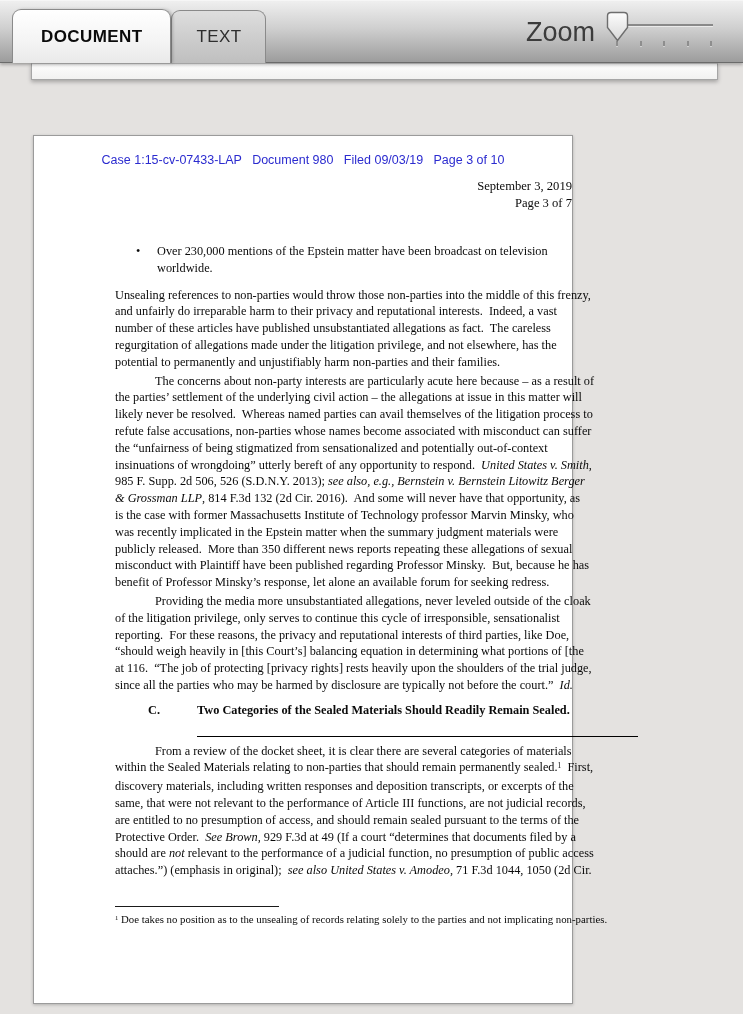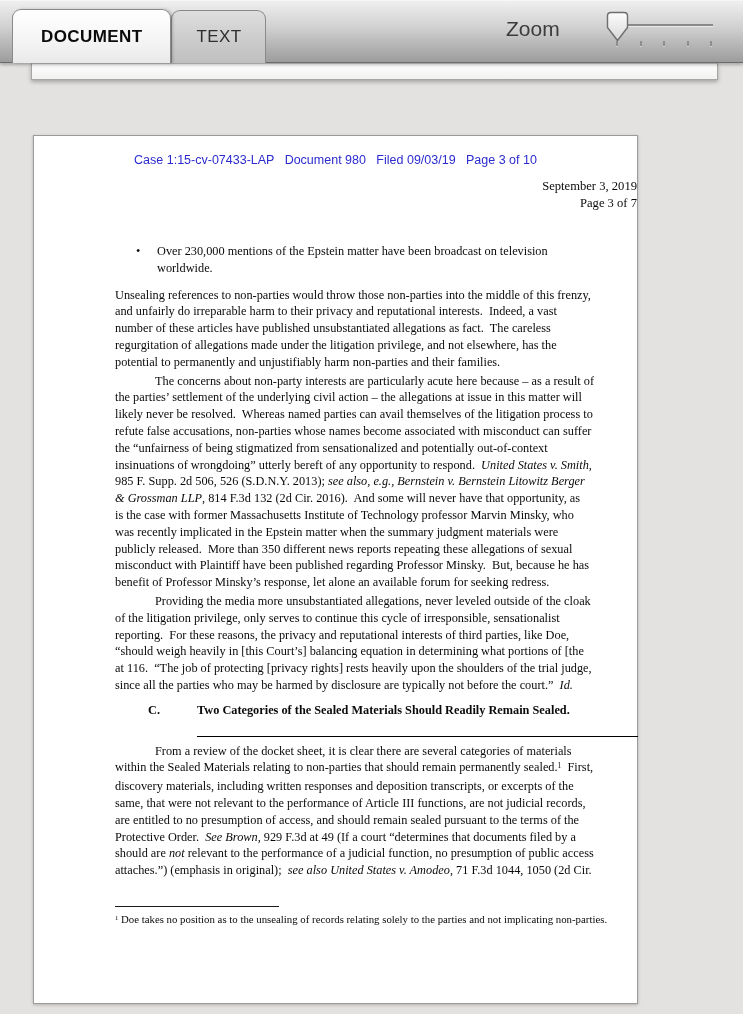--- a/index.html
+++ b/index.html
@@ -32,22 +32,22 @@
     font-weight:700; color:#0b0b0b; padding:16px 28px;
     box-shadow:inset 0 1px 0 #ffffff, 2px 0 3px rgba(0,0,0,.18);
     z-index:2; height:54px;
   }
   .tab.inactive {
     background:linear-gradient(#dedede 0%, #cccccc 55%, #bfbfbf 100%);
     font-weight:400; color:#2e2e2e; padding:0 24px;
     z-index:1;
   }
   .zoomlabel {
-    position:absolute; left:506px; top:16px;
-    font-size:21px; color:#3c3c3c;
+    position:absolute; left:526px; top:16px;
+    font-size:27px; color:#3c3c3c;
   }
   .slider { position:absolute; left:606px; top:10px; width:107px; height:42px; }
   .track {
     position:absolute; left:10px; right:0; top:13px; height:2px;
     background:#898989; box-shadow:0 1px 0 rgba(255,255,255,.55);
   }
   .thumb { position:absolute; left:0; top:0; width:24px; height:32px; }
   .tick {
     position:absolute; top:30px; width:2px; height:5px;
     background:#8e8e8e; box-shadow:0 1px 0 rgba(255,255,255,.4);
@@ -57,21 +57,21 @@
   .strip {
     position:absolute; left:31px; top:63px; width:687px; height:17px;
     background:linear-gradient(#fdfdfd, #f2f2f1);
     border:1px solid #a6a6a6; border-top-color:#cfcfcf;
     box-shadow:0 2px 4px rgba(0,0,0,.28);
     z-index:2;
   }
 
   
   .page {
-    position:absolute; left:33px; top:135px; width:605px; height:869px;
+    position:absolute; left:33px; top:135px; width:540px; height:869px;
     background:#ffffff; border:1px solid #9b9b9b;
     box-shadow:0 1px 3px rgba(0,0,0,.22);
     font-family:"Liberation Serif", serif; color:#0a0a0a;
   }
   .stamp {
     padding-top:17px; text-align:center;
     font-family:"Liberation Sans", sans-serif;
     font-size:12.5px; color:#2b2bcf; white-space:pre;
   }
   .hdr { margin:11px 0 0 81px; font-size:12.6px; line-height:17px;text-align:right; }

